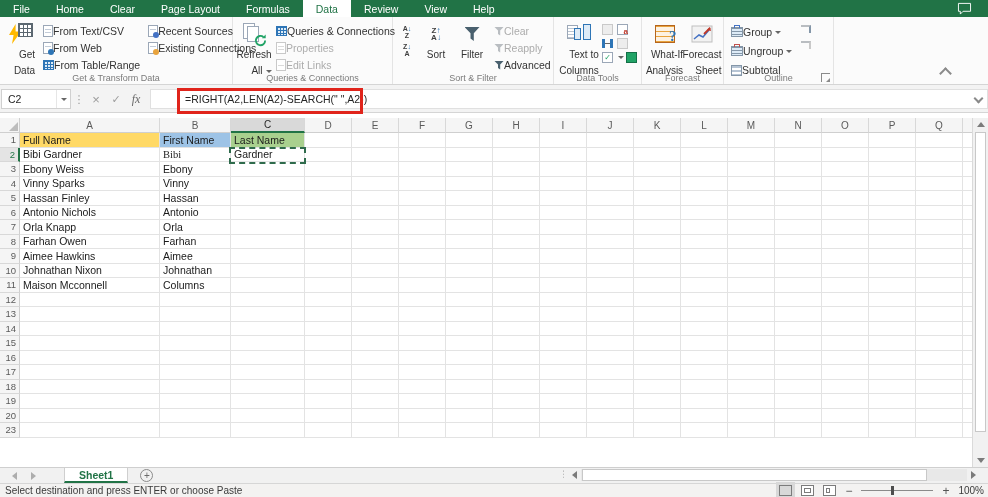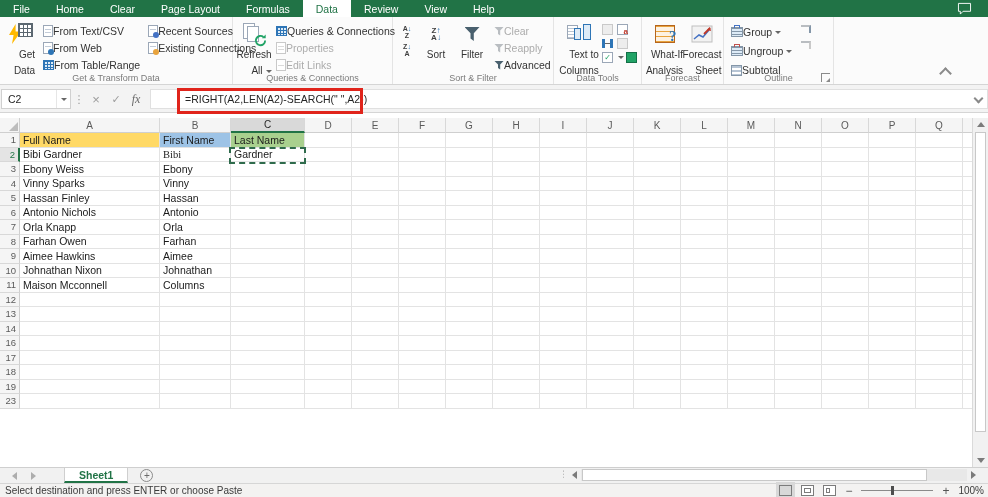--- a/index.html
+++ b/index.html
@@ -684,20 +684,41 @@
       <div class="cell" style="width: 47px;"></div>
       <div class="cell" style="width: 47px;"></div>
       <div class="cell" style="width: 47px;"></div>
       <div class="cell" style="width: 47px;"></div>
       <div class="cell" style="width: 47px;"></div>
       <div class="cell" style="width: 47px;"></div>
       <div class="cell" style="width: 47px;"></div>
       <div class="cell" style="width: 47px;"></div>
     </div>
     <div class="grid-row">
+      <div class="row-h">15</div>
+      <div class="cell" style="width: 140px;"></div>
+      <div class="cell" style="width: 71px;"></div>
+      <div class="cell" style="width: 74px;"></div>
+      <div class="cell" style="width: 47px;"></div>
+      <div class="cell" style="width: 47px;"></div>
+      <div class="cell" style="width: 47px;"></div>
+      <div class="cell" style="width: 47px;"></div>
+      <div class="cell" style="width: 47px;"></div>
+      <div class="cell" style="width: 47px;"></div>
+      <div class="cell" style="width: 47px;"></div>
+      <div class="cell" style="width: 47px;"></div>
+      <div class="cell" style="width: 47px;"></div>
+      <div class="cell" style="width: 47px;"></div>
+      <div class="cell" style="width: 47px;"></div>
+      <div class="cell" style="width: 47px;"></div>
+      <div class="cell" style="width: 47px;"></div>
+      <div class="cell" style="width: 47px;"></div>
+      <div class="cell" style="width: 47px;"></div>
+    </div>
+    <div class="grid-row">
       <div class="row-h">16</div>
       <div class="cell" style="width: 140px;"></div>
       <div class="cell" style="width: 71px;"></div>
       <div class="cell" style="width: 74px;"></div>
       <div class="cell" style="width: 47px;"></div>
       <div class="cell" style="width: 47px;"></div>
       <div class="cell" style="width: 47px;"></div>
       <div class="cell" style="width: 47px;"></div>
       <div class="cell" style="width: 47px;"></div>
       <div class="cell" style="width: 47px;"></div>
@@ -748,20 +769,41 @@
       <div class="cell" style="width: 47px;"></div>
       <div class="cell" style="width: 47px;"></div>
       <div class="cell" style="width: 47px;"></div>
       <div class="cell" style="width: 47px;"></div>
       <div class="cell" style="width: 47px;"></div>
       <div class="cell" style="width: 47px;"></div>
       <div class="cell" style="width: 47px;"></div>
     </div>
     <div class="grid-row">
       <div class="row-h">19</div>
+      <div class="cell" style="width: 140px;"></div>
+      <div class="cell" style="width: 71px;"></div>
+      <div class="cell" style="width: 74px;"></div>
+      <div class="cell" style="width: 47px;"></div>
+      <div class="cell" style="width: 47px;"></div>
+      <div class="cell" style="width: 47px;"></div>
+      <div class="cell" style="width: 47px;"></div>
+      <div class="cell" style="width: 47px;"></div>
+      <div class="cell" style="width: 47px;"></div>
+      <div class="cell" style="width: 47px;"></div>
+      <div class="cell" style="width: 47px;"></div>
+      <div class="cell" style="width: 47px;"></div>
+      <div class="cell" style="width: 47px;"></div>
+      <div class="cell" style="width: 47px;"></div>
+      <div class="cell" style="width: 47px;"></div>
+      <div class="cell" style="width: 47px;"></div>
+      <div class="cell" style="width: 47px;"></div>
+      <div class="cell" style="width: 47px;"></div>
+    </div>
+    <div class="grid-row">
+      <div class="row-h">20</div>
       <div class="cell" style="width: 140px;"></div>
       <div class="cell" style="width: 71px;"></div>
       <div class="cell" style="width: 74px;"></div>
       <div class="cell" style="width: 47px;"></div>
       <div class="cell" style="width: 47px;"></div>
       <div class="cell" style="width: 47px;"></div>
       <div class="cell" style="width: 47px;"></div>
       <div class="cell" style="width: 47px;"></div>
       <div class="cell" style="width: 47px;"></div>
       <div class="cell" style="width: 47px;"></div>

